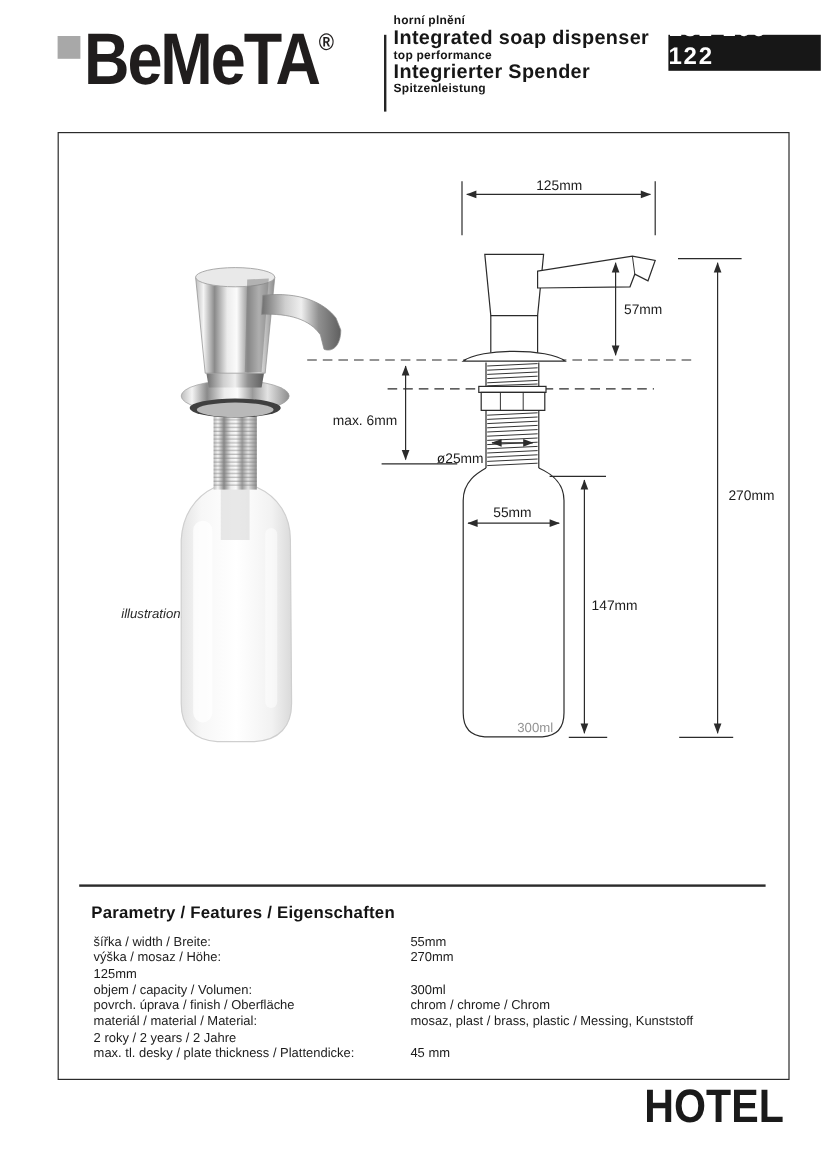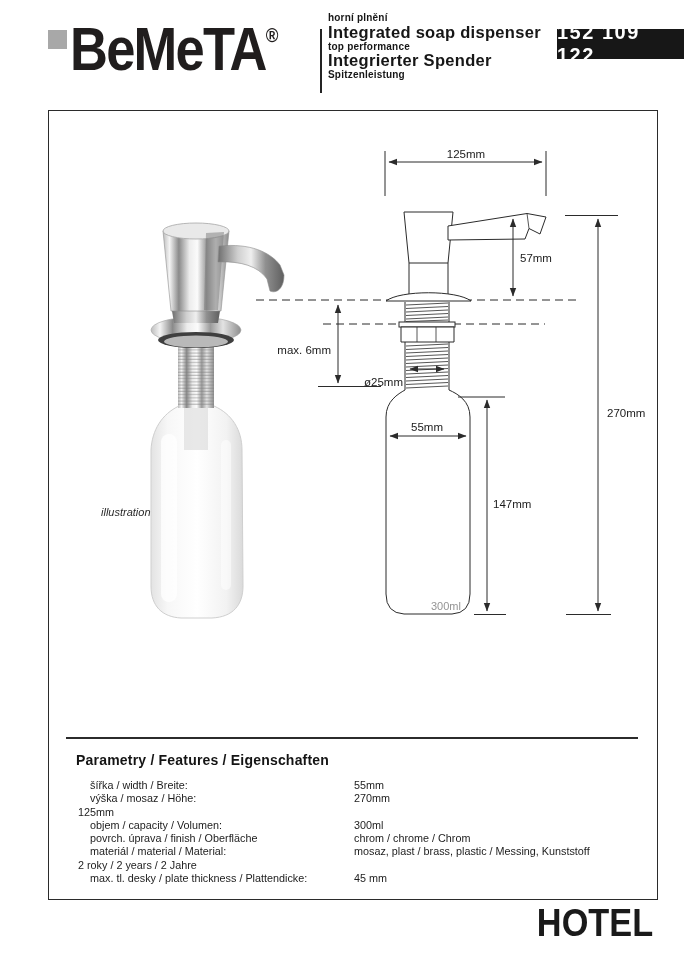--- a/index.html
+++ b/index.html
@@ -16,32 +16,32 @@
     letter-spacing:-2px;color:#201d1d;transform:scaleX(.86);transform-origin:left top;
     white-space:nowrap;
   }
   .logo-reg{font-size:20px;vertical-align:28px;letter-spacing:0;}
   .hdr-divider{left:320px;top:29px;width:2px;height:64px;background:#242424;}
   .titles{left:328px;top:12px;width:230px;}
   .title-main{font-size:16.5px;font-weight:bold;line-height:17px;letter-spacing:.3px;white-space:nowrap;color:#161616;}
   .title-sub{font-size:10px;font-weight:bold;line-height:11.5px;letter-spacing:.2px;white-space:nowrap;color:#161616;}
   .code-badge{
     left:557px;top:29px;width:127px;height:30px;background:#171717;color:#ffffff;
-    display:flex;align-items:center;justify-content:center;
+    display:flex;align-items:flex-end;justify-content:center;
     font-size:20px;font-weight:bold;letter-spacing:1.5px;
   }
   
   .main-box{left:48px;top:110px;width:610px;height:790px;border:1.5px solid #2b2b2b;box-sizing:border-box;}
   .illus-label{left:101px;top:506px;font-size:11px;font-style:italic;color:#2a2a2a;}
   
   .sep-line{left:66px;top:737px;width:572px;height:1.5px;background:#2b2b2b;}
   .param-title{left:76px;top:752px;font-size:14px;font-weight:bold;letter-spacing:.2px;color:#141414;}
   .param-table{left:78px;top:779px;width:562px;}
   .param-row{display:flex;font-size:10.8px;line-height:13.3px;color:#1c1c1c;}
-  .param-label{width:264px;flex:0 0 264px;margin-left:12px;}
+  .param-label{width:264px;flex:0 0 264px;}
   .param-value{flex:1;}
   
   .hotel{right:34px;top:903px;font-size:39px;font-weight:bold;line-height:1;color:#1a1a1a;
     transform:scaleX(.88);transform-origin:right top;letter-spacing:0;}
   
   svg{display:block;}
   .ln{stroke:#2b2b2b;stroke-width:1;fill:none;}
   .lnthin{stroke:#2b2b2b;stroke-width:.8;fill:none;}
   .white{fill:#ffffff;}
   .dim{font-family:"Liberation Sans","DejaVu Sans",sans-serif;font-size:11.5px;fill:#1b1b1b;}

